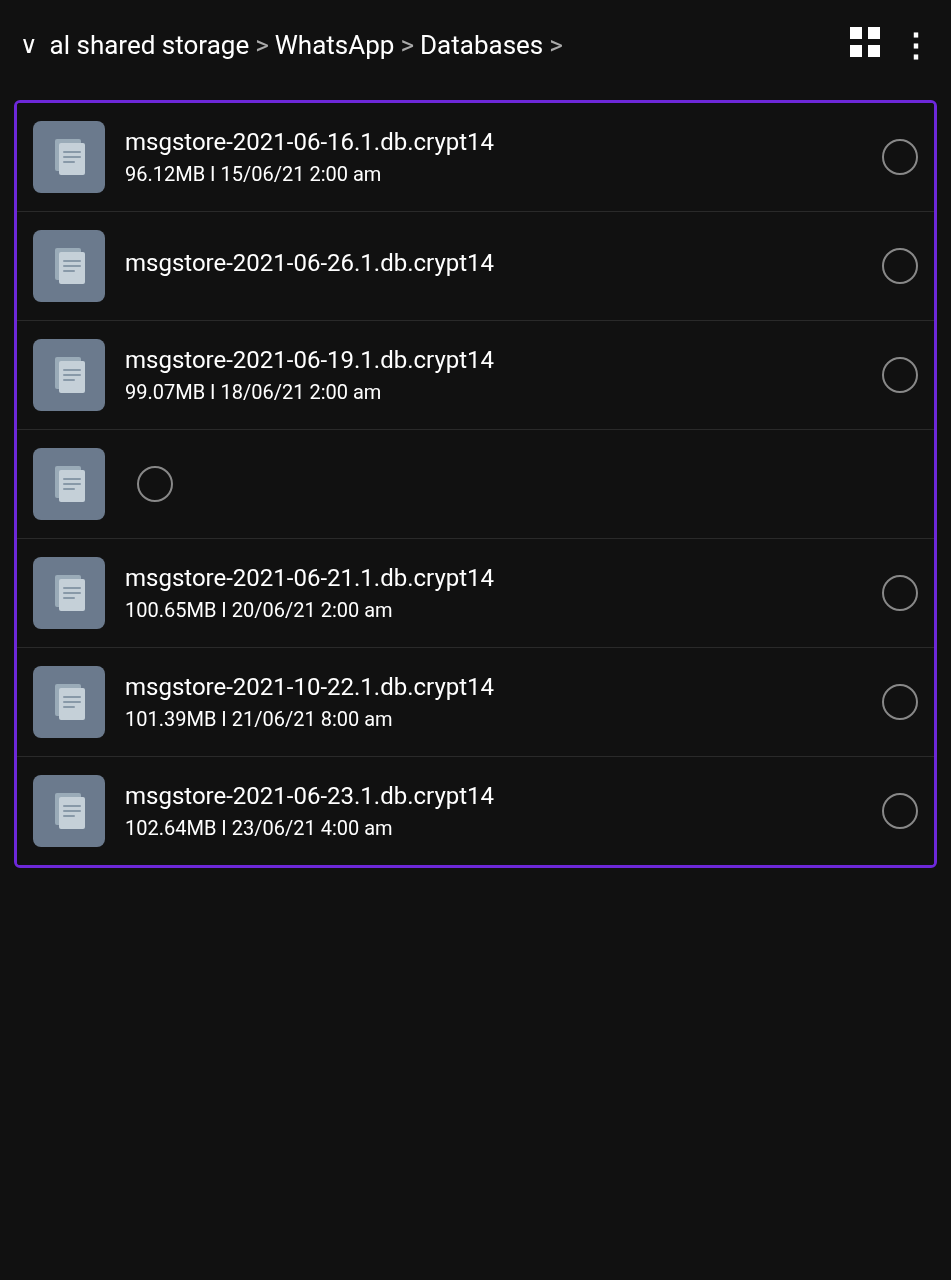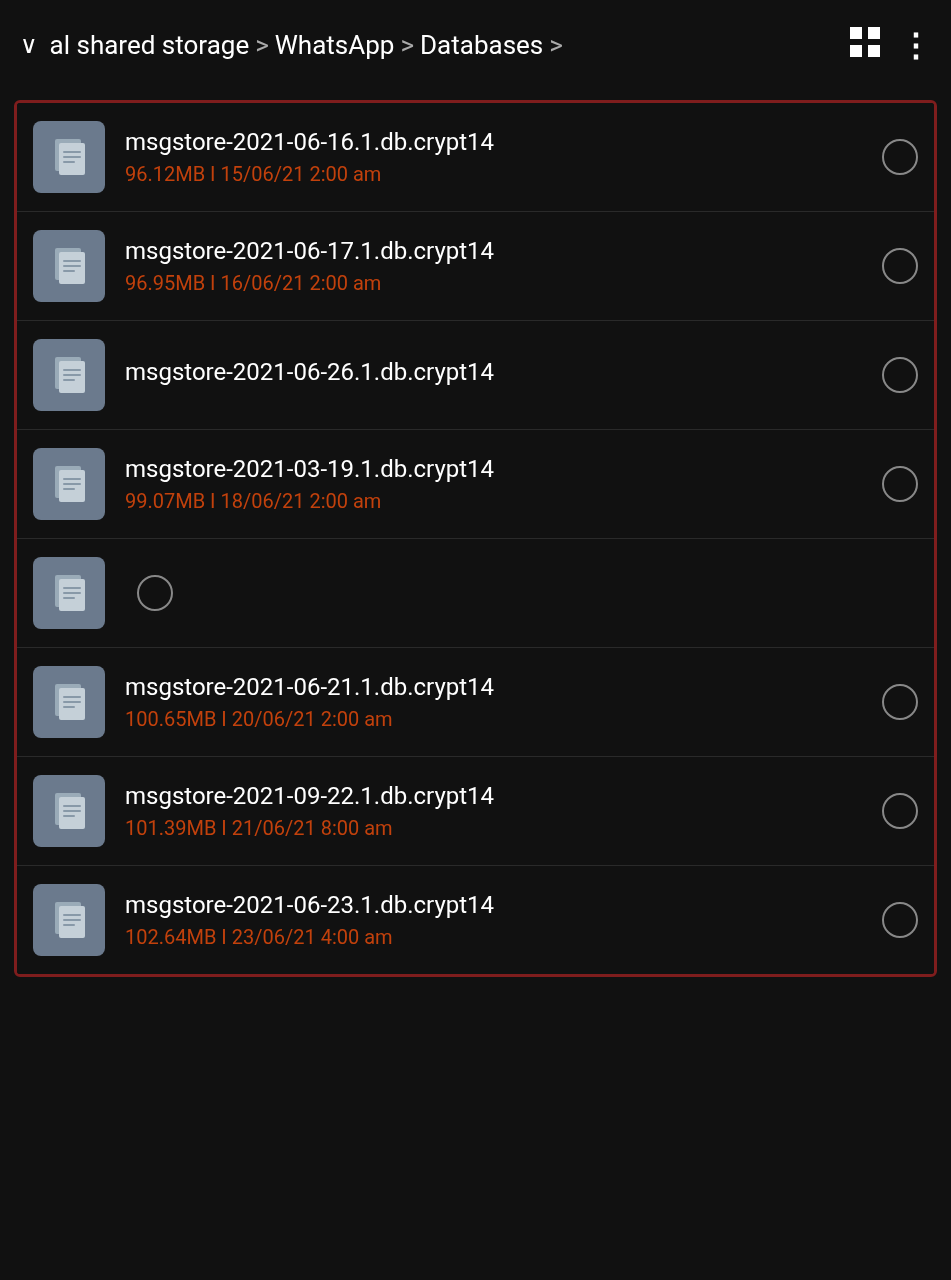--- a/index.html
+++ b/index.html
@@ -61,21 +61,21 @@
     .more-icon {
       font-size: 32px;
       color: #ffffff;
       cursor: pointer;
       font-weight: 700;
       letter-spacing: -1px;
     }
 
     .file-list-container {
       margin: 10px 14px;
-      border: 3px solid #7f1d1d;
+      border: 3px solid #6d28d9;
       border-radius: 6px;
       overflow: hidden;
     }
 
     .file-item {
       display: flex;
       align-items: center;
       padding: 18px 16px;
       background-color: #111111;
       border-bottom: 1px solid #2a2a2a;
@@ -114,21 +114,21 @@
       color: #ffffff;
       font-weight: 400;
       white-space: nowrap;
       overflow: hidden;
       text-overflow: ellipsis;
       margin-bottom: 6px;
     }
 
     .file-meta {
       font-size: 20px;
-      color: #c2410c;
+      color: #ffffff;
     }
 
     .file-checkbox {
       width: 36px;
       height: 36px;
       border: 2px solid #888888;
       border-radius: 50%;
       flex-shrink: 0;
       margin-left: 12px;
       background: transparent;
@@ -187,58 +187,39 @@
           <rect x="6" y="4" width="26" height="32" rx="2" fill="#9aabb8" stroke="#ccc" stroke-width="0"></rect>
 
           <rect x="10" y="8" width="26" height="32" rx="2" fill="#c5d0d8" stroke="none"></rect>
 
           <line x1="15" y1="17" x2="31" y2="17" stroke="#8899a8" stroke-width="2" stroke-linecap="round"></line>
           <line x1="15" y1="22" x2="31" y2="22" stroke="#8899a8" stroke-width="2" stroke-linecap="round"></line>
           <line x1="15" y1="27" x2="25" y2="27" stroke="#8899a8" stroke-width="2" stroke-linecap="round"></line>
         </svg>
       </div>
       <div class="file-info">
-        <div class="file-name">msgstore-2021-06-17.1.db.crypt14</div>
-        <div class="file-meta">96.95MB I 16/06/21 2:00 am</div>
-      </div>
-      <div class="file-checkbox"></div>
-    </div>
-    <div class="file-item">
-      <div class="file-icon-wrapper">
-        <svg class="file-icon-svg" viewBox="0 0 40 44" fill="none" xmlns="http://www.w3.org/2000/svg">
-
-          <rect x="6" y="4" width="26" height="32" rx="2" fill="#9aabb8" stroke="#ccc" stroke-width="0"></rect>
-
-          <rect x="10" y="8" width="26" height="32" rx="2" fill="#c5d0d8" stroke="none"></rect>
-
-          <line x1="15" y1="17" x2="31" y2="17" stroke="#8899a8" stroke-width="2" stroke-linecap="round"></line>
-          <line x1="15" y1="22" x2="31" y2="22" stroke="#8899a8" stroke-width="2" stroke-linecap="round"></line>
-          <line x1="15" y1="27" x2="25" y2="27" stroke="#8899a8" stroke-width="2" stroke-linecap="round"></line>
-        </svg>
-      </div>
-      <div class="file-info">
         <div class="file-name">msgstore-2021-06-26.1.db.crypt14</div>
       </div>
       <div class="file-checkbox"></div>
     </div>
     <div class="file-item">
       <div class="file-icon-wrapper">
         <svg class="file-icon-svg" viewBox="0 0 40 44" fill="none" xmlns="http://www.w3.org/2000/svg">
 
           <rect x="6" y="4" width="26" height="32" rx="2" fill="#9aabb8" stroke="#ccc" stroke-width="0"></rect>
 
           <rect x="10" y="8" width="26" height="32" rx="2" fill="#c5d0d8" stroke="none"></rect>
 
           <line x1="15" y1="17" x2="31" y2="17" stroke="#8899a8" stroke-width="2" stroke-linecap="round"></line>
           <line x1="15" y1="22" x2="31" y2="22" stroke="#8899a8" stroke-width="2" stroke-linecap="round"></line>
           <line x1="15" y1="27" x2="25" y2="27" stroke="#8899a8" stroke-width="2" stroke-linecap="round"></line>
         </svg>
       </div>
       <div class="file-info">
-        <div class="file-name">msgstore-2021-03-19.1.db.crypt14</div>
+        <div class="file-name">msgstore-2021-06-19.1.db.crypt14</div>
         <div class="file-meta">99.07MB I 18/06/21 2:00 am</div>
       </div>
       <div class="file-checkbox"></div>
     </div>
     <div class="file-item">
       <div class="file-icon-wrapper">
         <svg class="file-icon-svg" viewBox="0 0 40 44" fill="none" xmlns="http://www.w3.org/2000/svg">
 
           <rect x="6" y="4" width="26" height="32" rx="2" fill="#9aabb8" stroke="#ccc" stroke-width="0"></rect>
 
@@ -277,21 +258,21 @@
           <rect x="6" y="4" width="26" height="32" rx="2" fill="#9aabb8" stroke="#ccc" stroke-width="0"></rect>
 
           <rect x="10" y="8" width="26" height="32" rx="2" fill="#c5d0d8" stroke="none"></rect>
 
           <line x1="15" y1="17" x2="31" y2="17" stroke="#8899a8" stroke-width="2" stroke-linecap="round"></line>
           <line x1="15" y1="22" x2="31" y2="22" stroke="#8899a8" stroke-width="2" stroke-linecap="round"></line>
           <line x1="15" y1="27" x2="25" y2="27" stroke="#8899a8" stroke-width="2" stroke-linecap="round"></line>
         </svg>
       </div>
       <div class="file-info">
-        <div class="file-name">msgstore-2021-09-22.1.db.crypt14</div>
+        <div class="file-name">msgstore-2021-10-22.1.db.crypt14</div>
         <div class="file-meta">101.39MB I 21/06/21 8:00 am</div>
       </div>
       <div class="file-checkbox"></div>
     </div>
     <div class="file-item">
       <div class="file-icon-wrapper">
         <svg class="file-icon-svg" viewBox="0 0 40 44" fill="none" xmlns="http://www.w3.org/2000/svg">
 
           <rect x="6" y="4" width="26" height="32" rx="2" fill="#9aabb8" stroke="#ccc" stroke-width="0"></rect>
 

